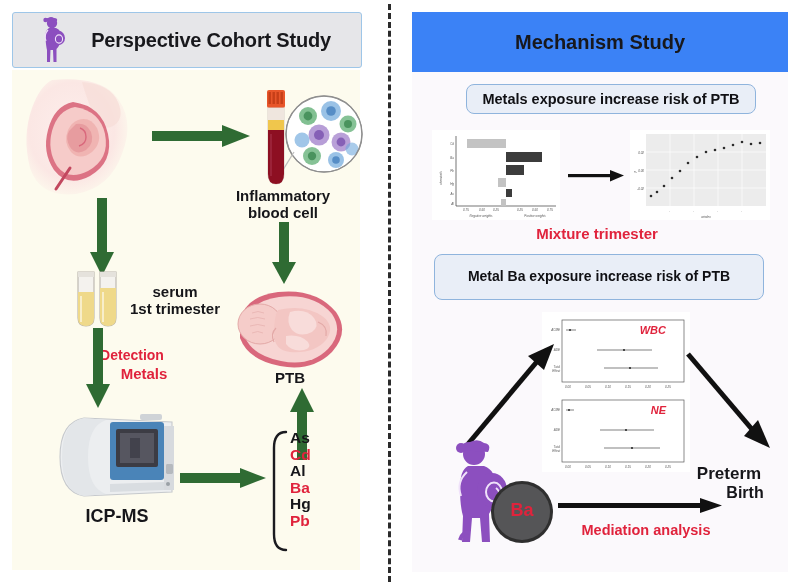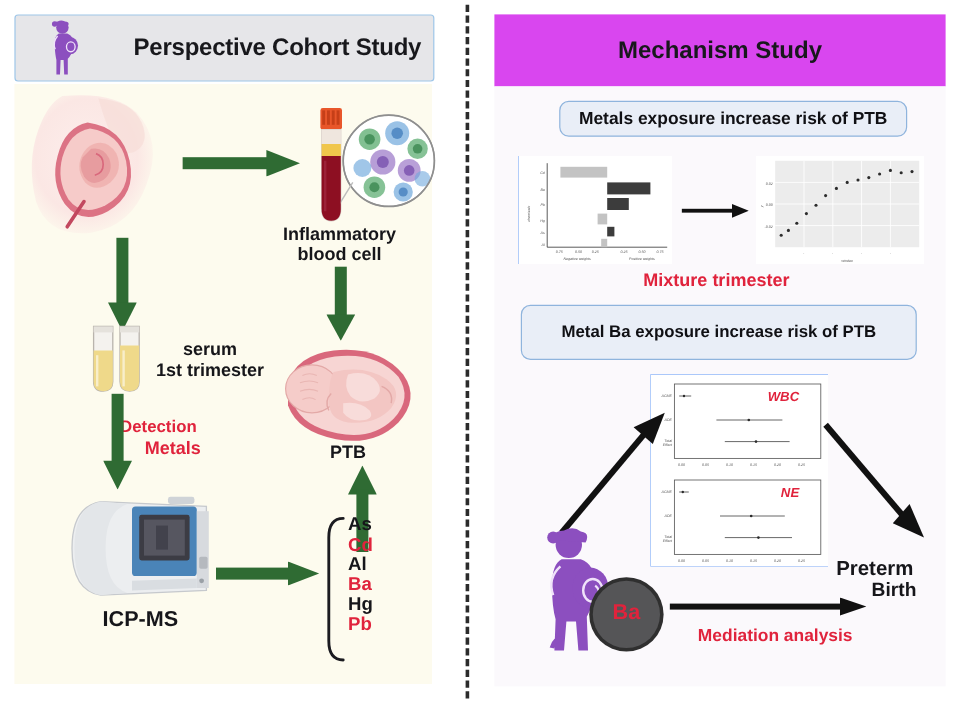--- a/index.html
+++ b/index.html
@@ -6,31 +6,31 @@
   body{width:800px;height:587px;overflow:hidden;
        font-family:"Liberation Sans","DejaVu Sans",sans-serif;}
 
   #figure{position:relative;width:800px;height:587px;background:#ffffff;}
 
   
   #left-panel{position:absolute;left:8px;top:6px;width:372px;height:575px;}
   #left-header{position:absolute;left:4px;top:6px;width:348px;height:54px;
     background:#e6e6e9;border:1.5px solid #9ec6e8;border-radius:3px;
     display:flex;align-items:center;}
-  #left-header .htitle{flex:1;text-align:right;font-size:20px;font-weight:bold;
+  #left-header .htitle{flex:1;text-align:center;font-size:20px;font-weight:bold;
     color:#18181c;letter-spacing:-0.2px;padding-right:10px;}
   .preg-icon-sm{width:34px;height:48px;margin-left:24px;position:relative;}
 
   #left-body{position:absolute;left:4px;top:64px;width:348px;height:500px;
     background:#fdfbee;border-radius:0;}
 
   
   #right-panel{position:absolute;left:406px;top:6px;width:388px;height:575px;}
   #right-header{position:absolute;left:6px;top:6px;width:376px;height:60px;
-    background:#d946ef;display:flex;align-items:center;justify-content:center;}
+    background:#3b82f6;display:flex;align-items:center;justify-content:center;}
   #right-header .htitle{font-size:20px;font-weight:bold;color:#18181c;}
   #right-body{position:absolute;left:6px;top:66px;width:376px;height:500px;
     background:#fbf9fc;}
 
   
   #divider{position:absolute;left:388px;top:4px;width:0;height:578px;
     border-left:3px dashed #2b2b2b;}
 
   
   .callout{position:absolute;background:#e9eef7;border:1.6px solid #8fb4dd;

